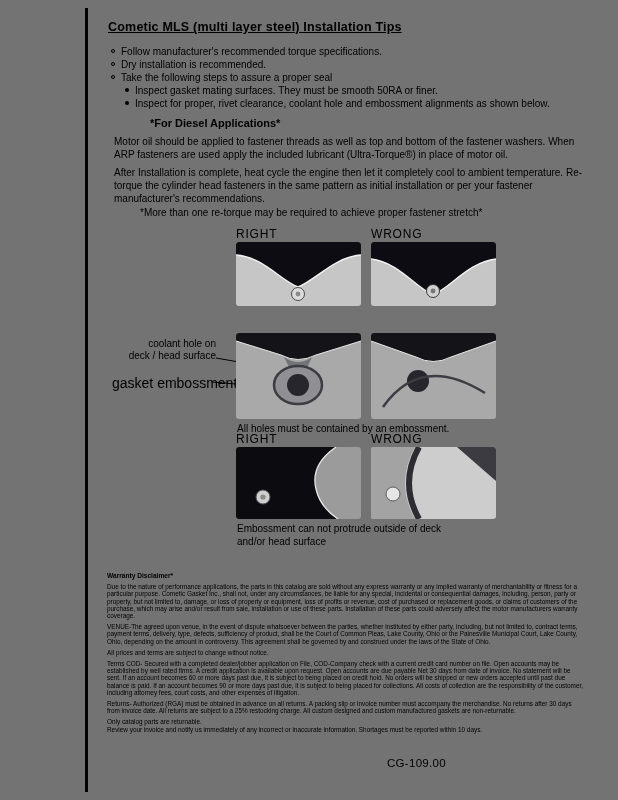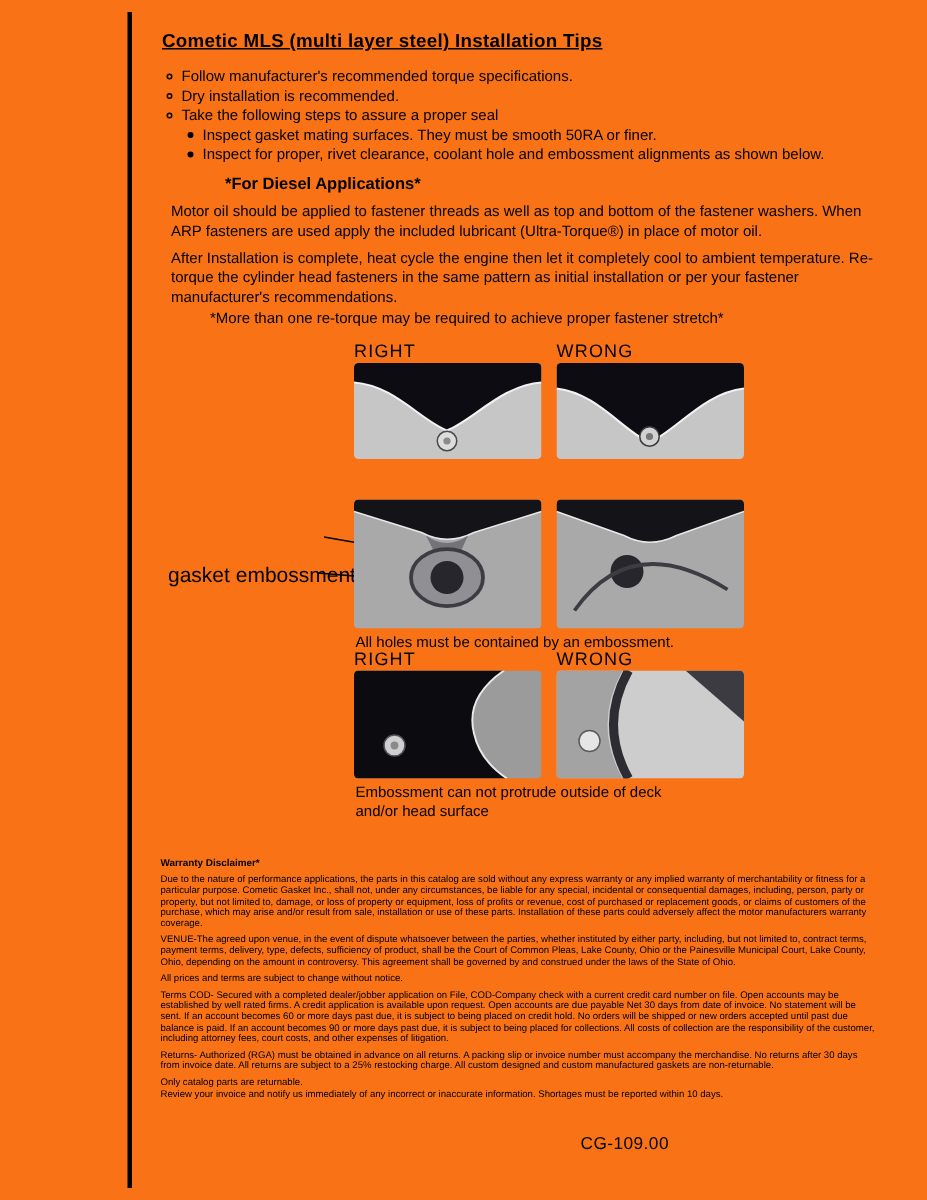--- a/index.html
+++ b/index.html
@@ -1,18 +1,18 @@
 <!DOCTYPE html>
 <html><head>
 <meta charset="utf-8">
 <style>
   * { margin:0; padding:0; box-sizing:border-box; }
   html,body { background:#ffffff; }
   .page {
-    position:relative; width:618px; height:800px; background:#f97316;
+    position:relative; width:618px; height:800px; background:#737373;
     font-family:"Liberation Sans", sans-serif; color:#000; overflow:hidden;
   }
   .left-rule { position:absolute; left:85px; top:8px; width:3px; height:784px; background:#000; }
 
   .title {
     position:absolute; left:108px; top:20px;
     font-size:12.5px; font-weight:bold; text-decoration:underline; letter-spacing:0.2px;
   }
 
   .tips { position:absolute; left:111px; top:45px; font-size:10px; line-height:13px; }
@@ -103,20 +103,24 @@
   <div class="img r1b">
     <svg width="125" height="64" viewBox="0 0 125 64">
       <rect width="125" height="64" fill="#c6c6c6"></rect>
       <path d="M0,0 H125 V17 C98,20 80,45 62,53 C44,45 27,20 0,17 Z" fill="#0c0c12"></path>
       <path d="M0,17 C27,20 44,45 62,53 C80,45 98,20 125,17" fill="none" stroke="#f2f2f2" stroke-width="1.4"></path>
       <circle cx="62" cy="49" r="6.5" fill="#d2d2d2" stroke="#3a3a3a" stroke-width="1"></circle>
       <circle cx="62" cy="49" r="2.4" fill="#777777"></circle>
     </svg>
   </div>
 
+  <div class="coolant-label">
+    <div>coolant hole on</div>
+    <div>deck / head surface</div>
+  </div>
   <div class="emboss-label">gasket embossment</div>
   <svg class="leaders" width="100" height="45" viewBox="0 0 100 45">
     <line x1="6" y1="10" x2="92" y2="25" stroke="#000" stroke-width="1"></line>
     <line x1="2" y1="34" x2="50" y2="38" stroke="#000" stroke-width="1"></line>
   </svg>
 
   <div class="img r2a">
     <svg width="125" height="86" viewBox="0 0 125 86">
       <rect width="125" height="86" fill="#a9a9a9"></rect>
       <path d="M0,0 H125 V8 L80,22 Q62,31 45,22 L0,8 Z" fill="#141418"></path>

